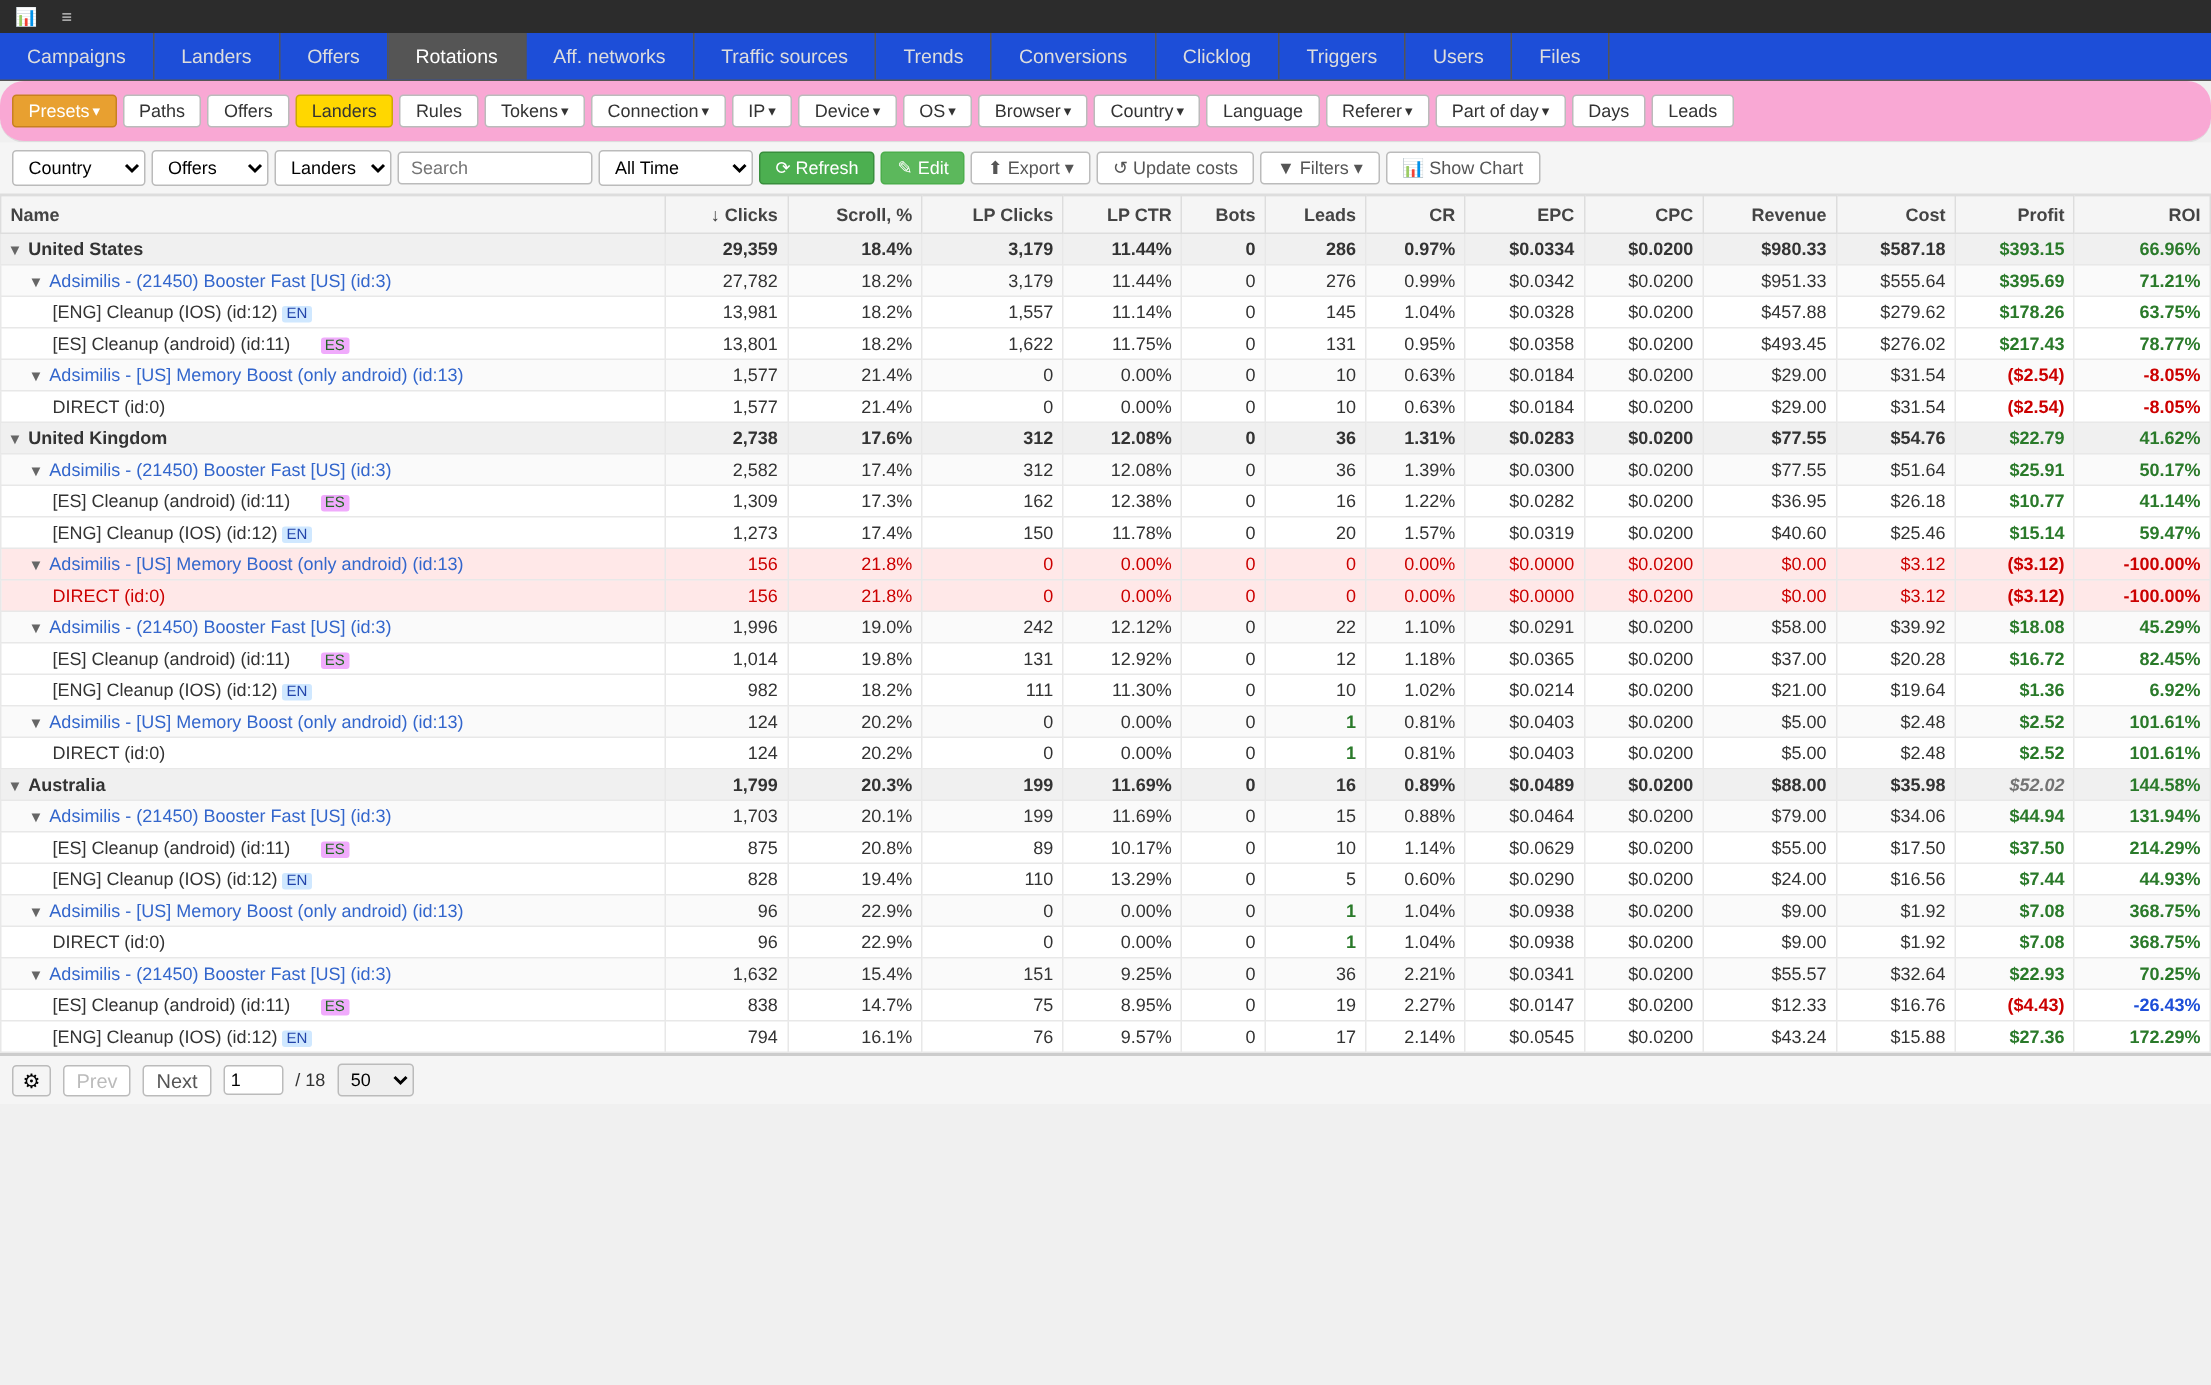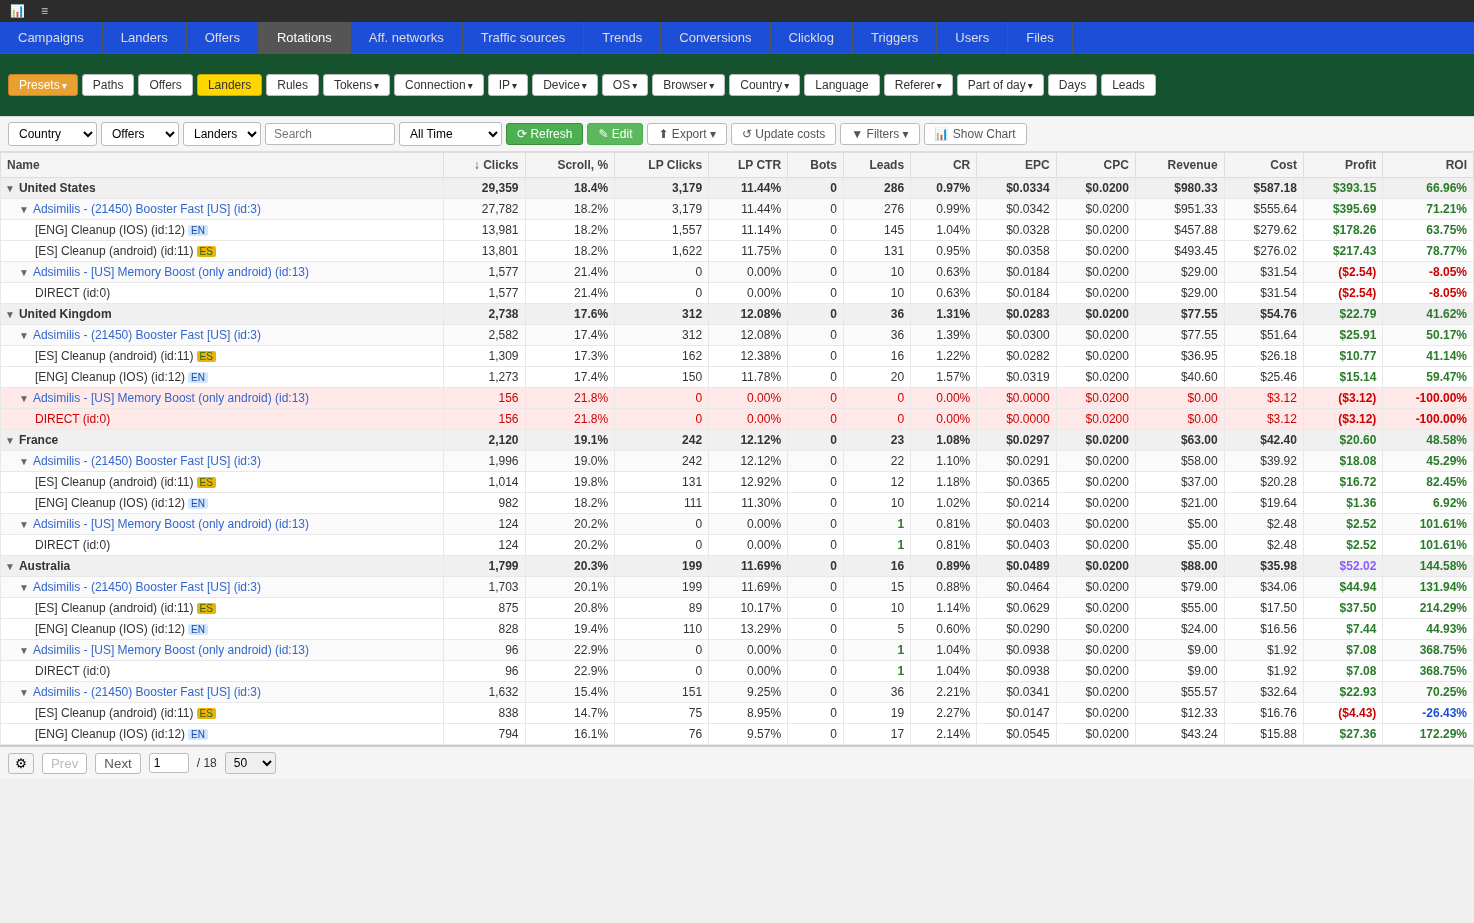--- a/index.html
+++ b/index.html
@@ -30,27 +30,28 @@
       padding: 8px 18px;
       color: #ddd;
       cursor: pointer;
       border-right: 1px solid #555;
       font-size: 13px;
     }
     #mainnav .nav-tab.active { background: #555; color: #fff; }
 
     
     #toolbar1 {
-      background: #14532d;
-      padding: 20px 8px;
+      background: #f9a8d4;
+      padding: 9px 8px;
       display: flex;
       gap: 4px;
       align-items: center;
       border-bottom: 1px solid #ddd;
       flex-wrap: wrap;
+      border-radius: 16px;
     }
     .btn {
       padding: 3px 10px;
       border: 1px solid #bbb;
       border-radius: 3px;
       background: #fff;
       cursor: pointer;
       font-size: 12px;
       color: #333;
       display: flex;
@@ -130,21 +131,21 @@
     tbody td.right { text-align: right; }
 
     
     tr.country-row { background: #f0f0f0; font-weight: bold; }
     tr.campaign-row { background: #fafafa; }
     tr.offer-row { background: #fff; }
     tr.negative-row { background: #ffe8e8; }
     tr.negative-row td { color: #c00; }
     .blue-link { color: #3366cc; cursor: pointer; }
     .tag-en { background: #d0e8ff; color: #2244aa; border-radius: 2px; padding: 0 3px; font-size: 10px; margin-left: 3px; }
-    .tag-es { background: #eab308; color: #226622; border-radius: 2px; padding: 0 3px; font-size: 10px; margin-left: 3px; }
+    .tag-es { background: #f0abfc; color: #226622; border-radius: 2px; padding: 0 3px; font-size: 10px; margin-left: 20px; }
     .collapse-btn { color: #666; cursor: pointer; font-size: 10px; margin-right: 4px; }
 
     
     #footer {
       background: #f5f5f5;
       border-top: 2px solid #ccc;
       padding: 5px 8px;
       display: flex;
       align-items: center;
       gap: 8px;
@@ -444,36 +445,20 @@
     <td class="right">0</td>
     <td class="right" style="">0</td>
     <td class="right">0.00%</td>
     <td class="right">$0.0000</td>
     <td class="right">$0.0200</td>
     <td class="right">$0.00</td>
     <td class="right">$3.12</td>
     <td class="right" style="color:#cc0000;font-weight:bold;">($3.12)</td>
     <td class="right" style="color:#cc0000;font-weight:bold;">-100.00%</td>
   </tr>
-        <tr class="country-row">
-    <td class="name-cell"><span class="collapse-btn">▼</span><span>France</span></td>
-    <td class="right">2,120</td>
-    <td class="right">19.1%</td>
-    <td class="right">242</td>
-    <td class="right">12.12%</td>
-    <td class="right">0</td>
-    <td class="right" style="">23</td>
-    <td class="right">1.08%</td>
-    <td class="right">$0.0297</td>
-    <td class="right">$0.0200</td>
-    <td class="right">$63.00</td>
-    <td class="right">$42.40</td>
-    <td class="right" style="color:#2a7a2a;font-weight:bold;">$20.60</td>
-    <td class="right" style="color:#2a7a2a;font-weight:bold;">48.58%</td>
-  </tr>
         <tr class="campaign-row">
     <td class="name-cell"><span style="margin-left:14px;" class="collapse-btn">▼</span><span class="blue-link">Adsimilis - (21450) Booster Fast [US] (id:3)</span></td>
     <td class="right">1,996</td>
     <td class="right">19.0%</td>
     <td class="right">242</td>
     <td class="right">12.12%</td>
     <td class="right">0</td>
     <td class="right" style="">22</td>
     <td class="right">1.10%</td>
     <td class="right">$0.0291</td>
@@ -553,21 +538,21 @@
     <td class="right">20.3%</td>
     <td class="right">199</td>
     <td class="right">11.69%</td>
     <td class="right">0</td>
     <td class="right" style="">16</td>
     <td class="right">0.89%</td>
     <td class="right">$0.0489</td>
     <td class="right">$0.0200</td>
     <td class="right">$88.00</td>
     <td class="right">$35.98</td>
-    <td class="right" style="color:#8b5cf6;font-weight:bold;">$52.02</td>
+    <td class="right" style="color:#737373;font-weight:bold;font-style:italic;">$52.02</td>
     <td class="right" style="color:#2a7a2a;font-weight:bold;">144.58%</td>
   </tr>
         <tr class="campaign-row">
     <td class="name-cell"><span style="margin-left:14px;" class="collapse-btn">▼</span><span class="blue-link">Adsimilis - (21450) Booster Fast [US] (id:3)</span></td>
     <td class="right">1,703</td>
     <td class="right">20.1%</td>
     <td class="right">199</td>
     <td class="right">11.69%</td>
     <td class="right">0</td>
     <td class="right" style="">15</td>

